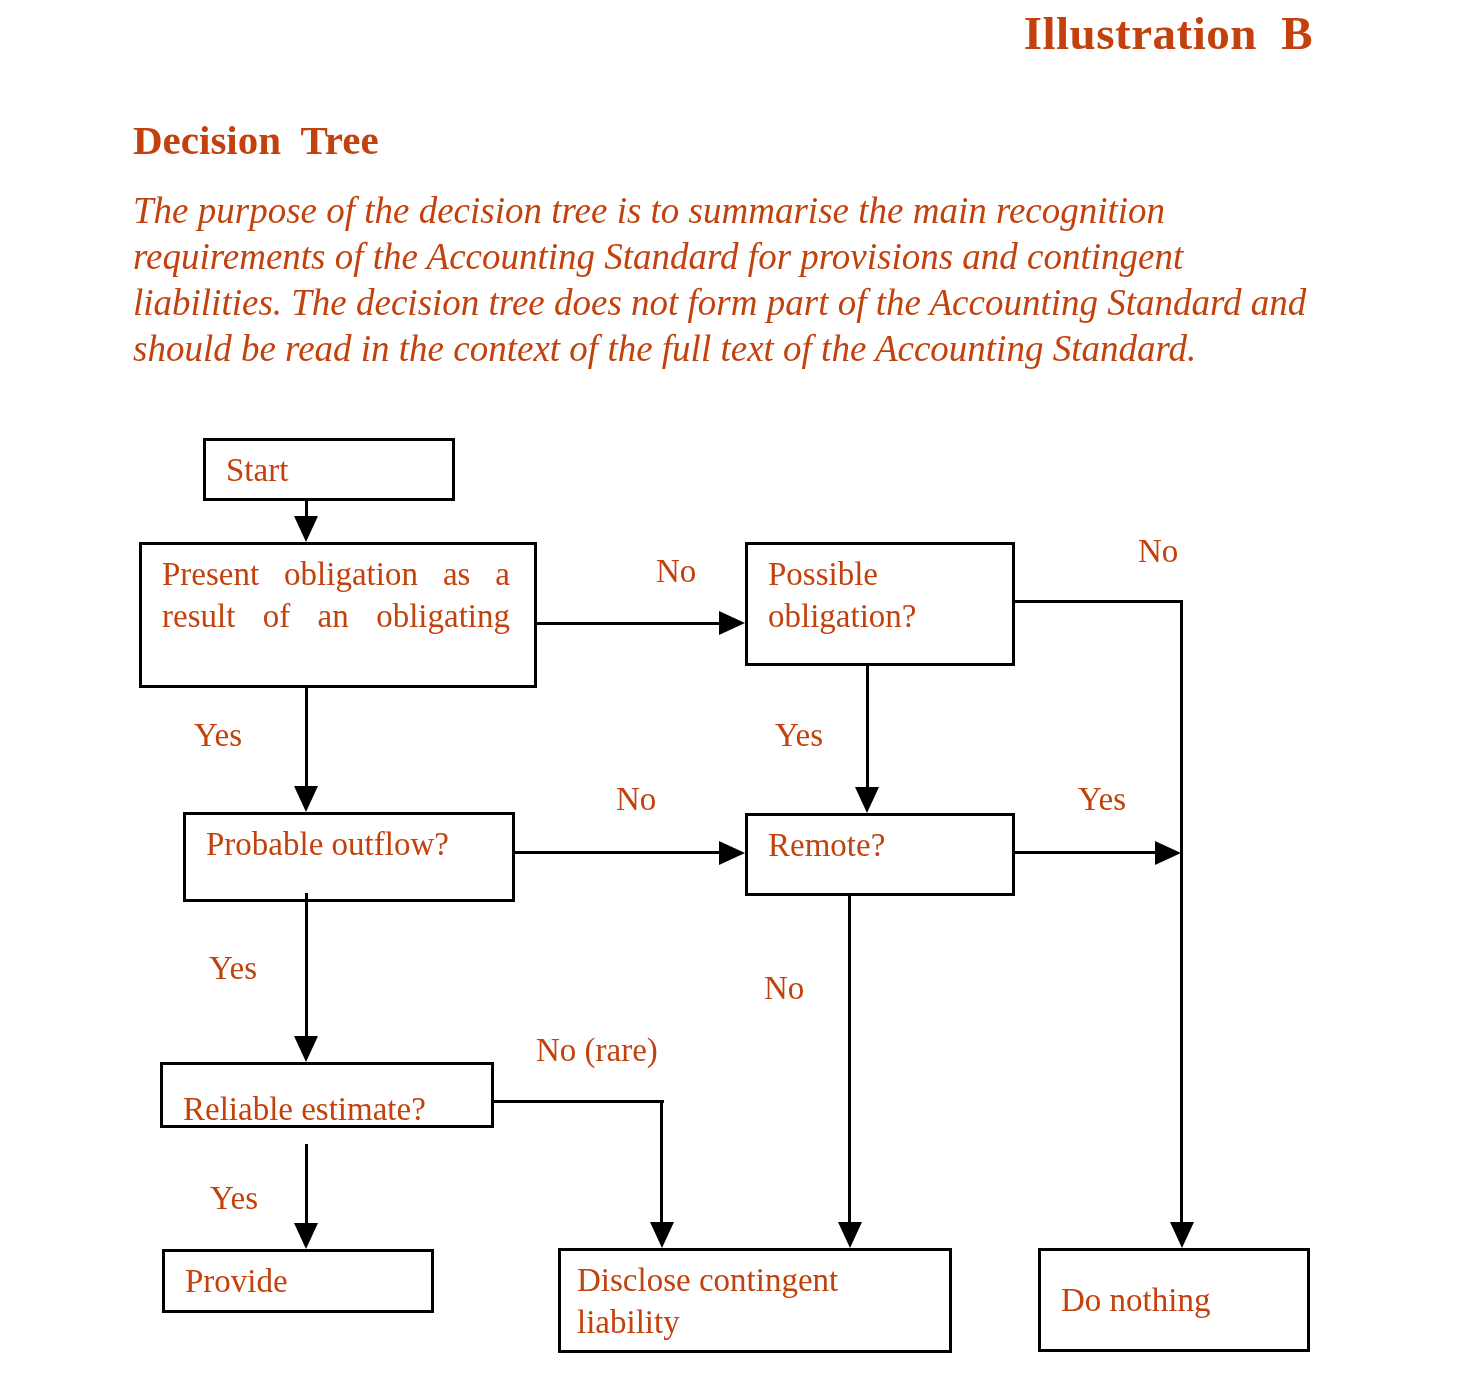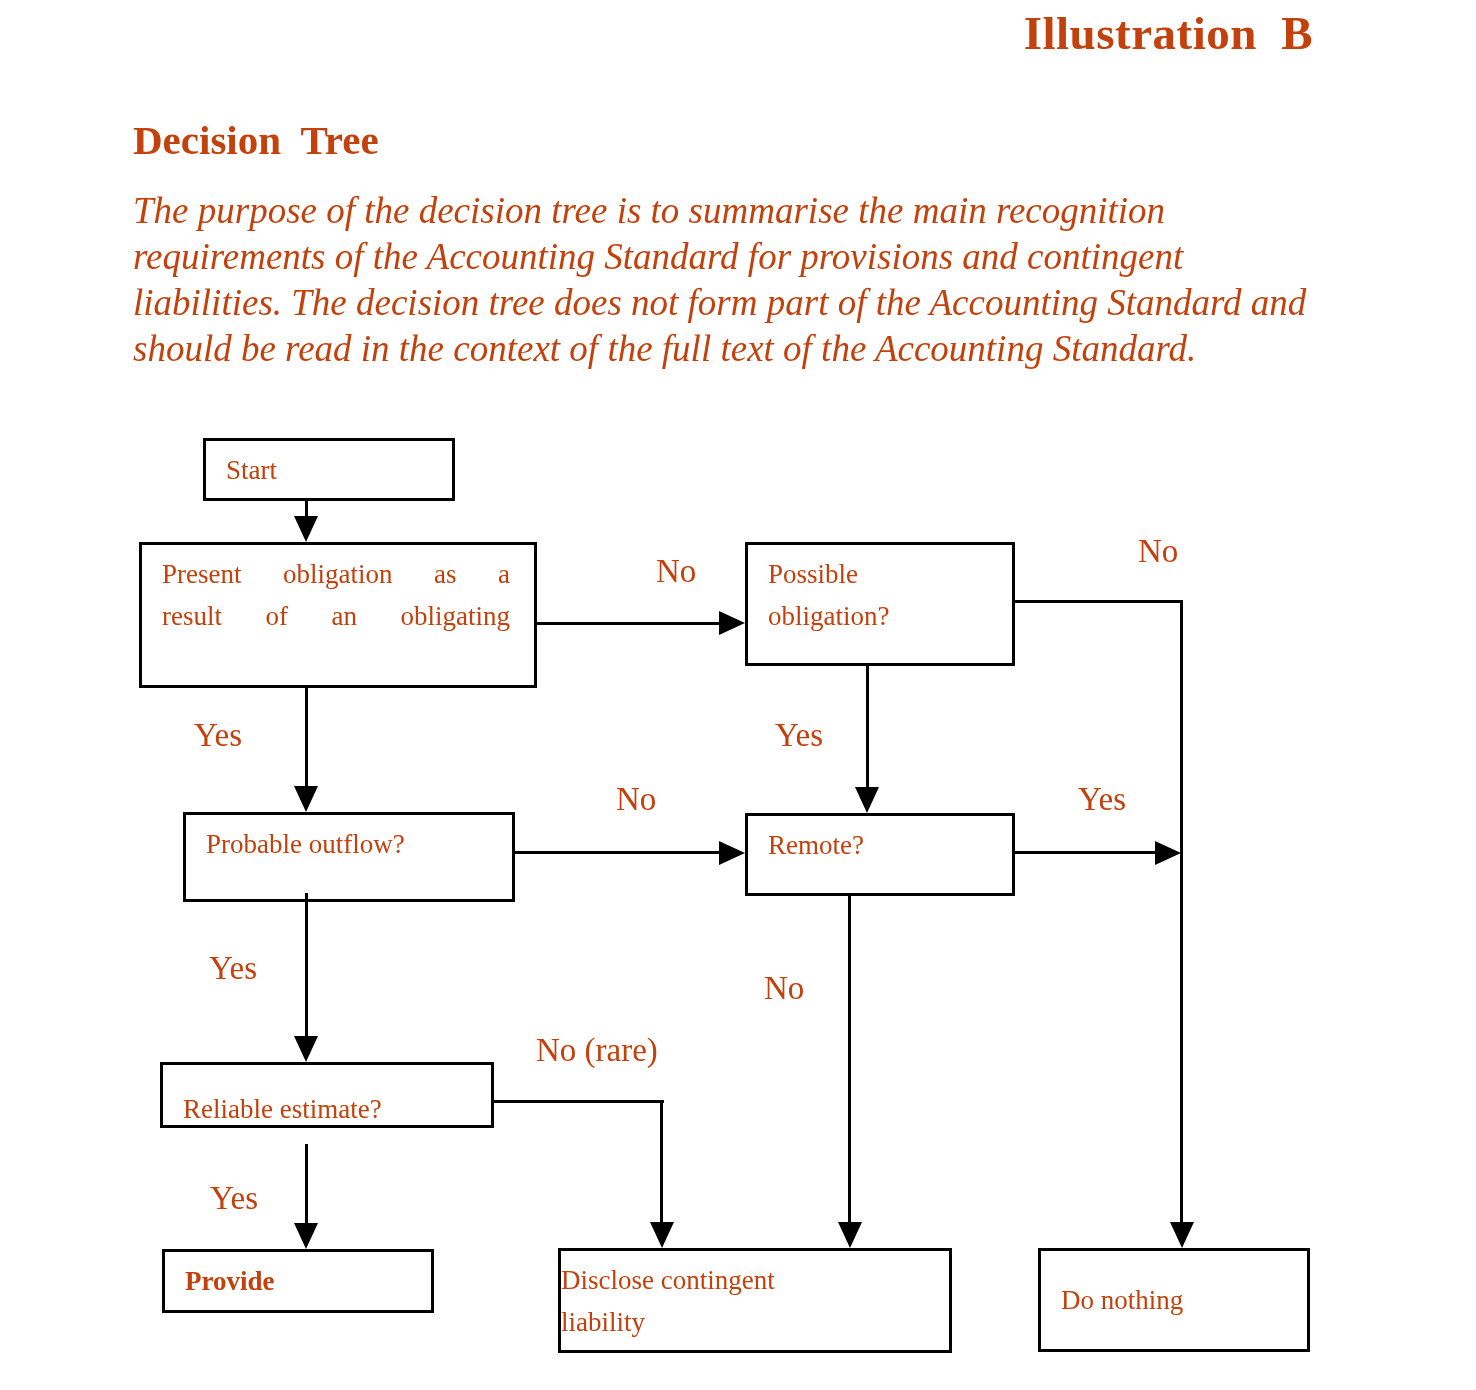--- a/index.html
+++ b/index.html
@@ -51,21 +51,21 @@
     text-align-last: justify;
     white-space: normal;
   }
 
   
   .node {
     position: absolute;
     border: 3px solid #000;
     background: #fff;
     box-sizing: border-box;
-    font-size: 27px;
+    font-size: 33px;
     line-height: 42px;
   }
   .node.center {
     display: flex;
     align-items: center;
     padding-left: 20px;
   }
   .node.toppad {
     padding: 8px 0 0 20px;
   }
@@ -143,25 +143,25 @@
   </div>
 
   <div class="node toppad" style="left:745px; top:813px; width:270px; height:83px;">
     <span>Remote?</span>
   </div>
 
   <div class="node center" style="left:160px; top:1062px; width:334px; height:66px; padding-top:28px;">
     <span>Reliable estimate?</span>
   </div>
 
-  <div class="node center" style="left:162px; top:1249px; width:272px; height:64px;font-weight:bold;">
+  <div class="node center" style="left:162px; top:1249px; width:272px; height:64px;">
     <span>Provide</span>
   </div>
 
-  <div class="node toppad" style="left:558px; top:1248px; width:394px; height:105px; padding-left:0;">
+  <div class="node toppad" style="left:558px; top:1248px; width:394px; height:105px; padding-left:16px;">
     <span class="pline">Disclose contingent</span>
     <span class="pline">liability</span>
   </div>
 
   <div class="node center" style="left:1038px; top:1248px; width:272px; height:104px;">
     <span>Do nothing</span>
   </div>
 
   <div class="elabel" style="left:656px; top:553px;">No</div>
   <div class="elabel" style="left:1138px; top:533px;">No</div>

